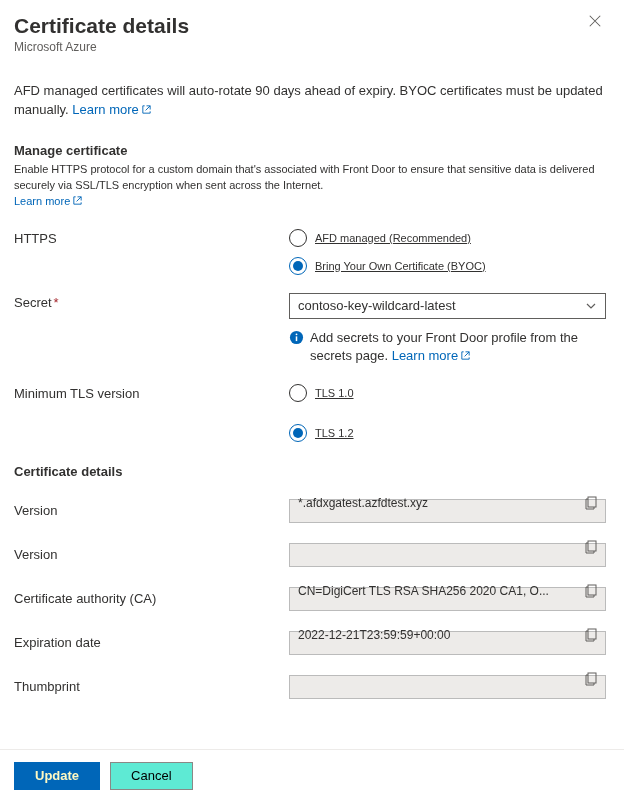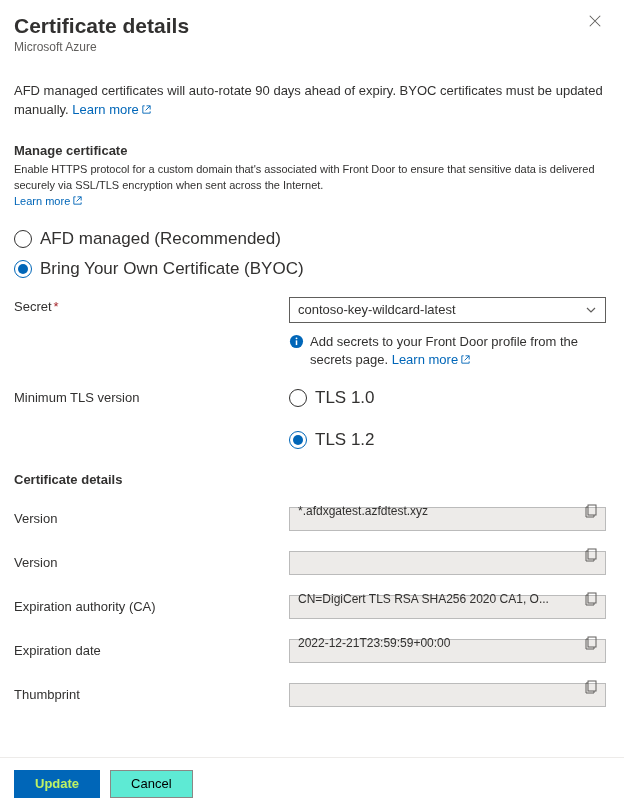--- a/index.html
+++ b/index.html
@@ -87,21 +87,22 @@
   }
   .radio-group.horizontal {
     flex-direction: column;
     gap: 22px;
   }
   .radio-item {
     display: flex;
     align-items: center;
     gap: 8px;
     cursor: pointer;
-    font-size: 17px;
+    font-size: 11px;
+    text-decoration: underline;
   }
   .radio-circle {
     width: 18px;
     height: 18px;
     border-radius: 50%;
     border: 1px solid #323130;
     display: flex;
     align-items: center;
     justify-content: center;
     flex-shrink: 0;
@@ -202,21 +203,21 @@
     border: 1px solid #8a8886;
     background: #5eead4;
     display: inline-flex;
     align-items: center;
     justify-content: center;
     font-family: inherit;
   }
   .btn.primary {
     background: #0066b8;
     border-color: #0066b8;
-    color: #bef264;
+    color: #fef9c3;
     font-weight: 600;
   }
 </style>
 </head>
 <body>
 
 <div class="panel">
   <div class="header">
     <div>
       <h1 class="title">Certificate details</h1>
@@ -241,20 +242,21 @@
   <div class="section-desc">
     <span>Enable HTTPS protocol for a custom domain that's associated with Front Door to ensure that sensitive data is delivered securely via SSL/TLS encryption when sent across the Internet.</span><br>
     <a class="link"><span>Learn more</span><span class="ext-icon"><svg width="11" height="11" viewBox="0 0 12 12" fill="none" stroke="#0066b8" stroke-width="1">
             <path d="M4 2 H2 V10 H10 V8"></path>
             <path d="M6 2 H10 V6"></path>
             <path d="M10 2 L5 7"></path>
           </svg></span></a>
   </div>
 
   <div class="form-row">
+    <div class="form-label">HTTPS</div>
     <div class="form-control">
       <div class="radio-group">
         <div class="radio-item">
           <div class="radio-circle"></div>
           <span>AFD managed (Recommended)</span>
         </div>
         <div class="radio-item">
           <div class="radio-circle checked">
               <div class="radio-dot"></div>
             </div>
@@ -328,21 +330,21 @@
     <div class="readonly-field">
       <span class="readonly-value"></span>
       <svg class="copy-icon" viewBox="0 0 14 14" fill="none" stroke="currentColor" stroke-width="1">
           <rect x="3" y="1" width="8" height="10"></rect>
           <path d="M3 3 H1 V13 H9 V11"></path>
         </svg>
     </div>
   </div>
 
   <div class="readonly-row">
-    <div class="readonly-label">Expiration authority (CA)</div>
+    <div class="readonly-label">Certificate authority (CA)</div>
     <div class="readonly-field">
       <span class="readonly-value">CN=DigiCert TLS RSA SHA256 2020 CA1, O...</span>
       <svg class="copy-icon" viewBox="0 0 14 14" fill="none" stroke="currentColor" stroke-width="1">
           <rect x="3" y="1" width="8" height="10"></rect>
           <path d="M3 3 H1 V13 H9 V11"></path>
         </svg>
     </div>
   </div>
 
   <div class="readonly-row">

